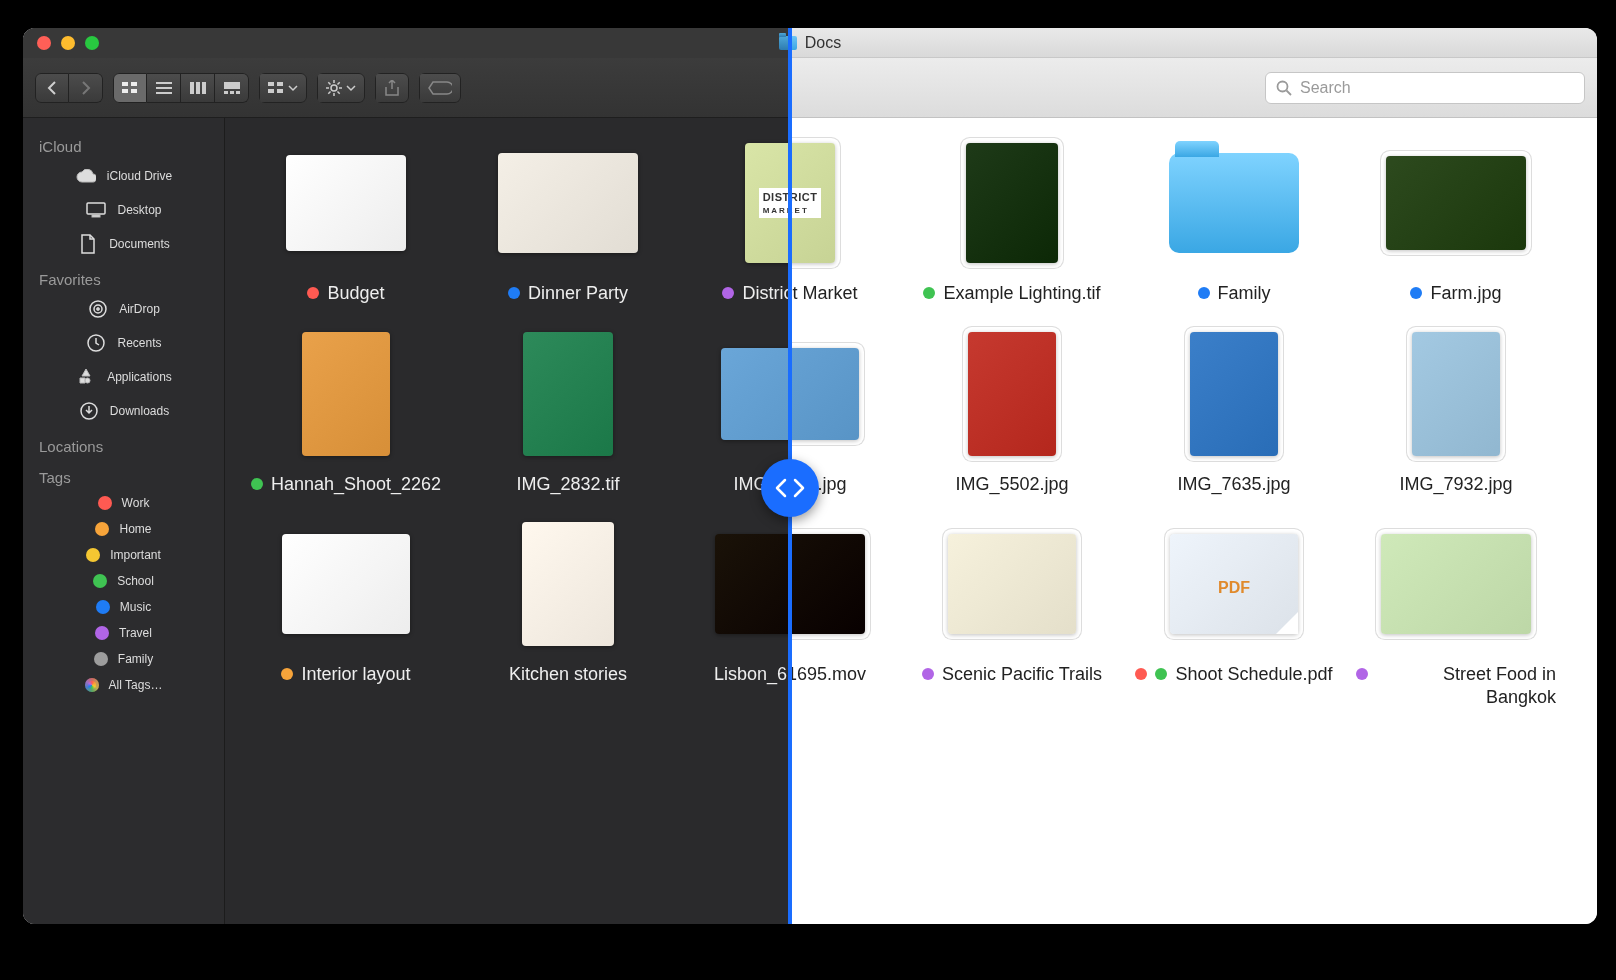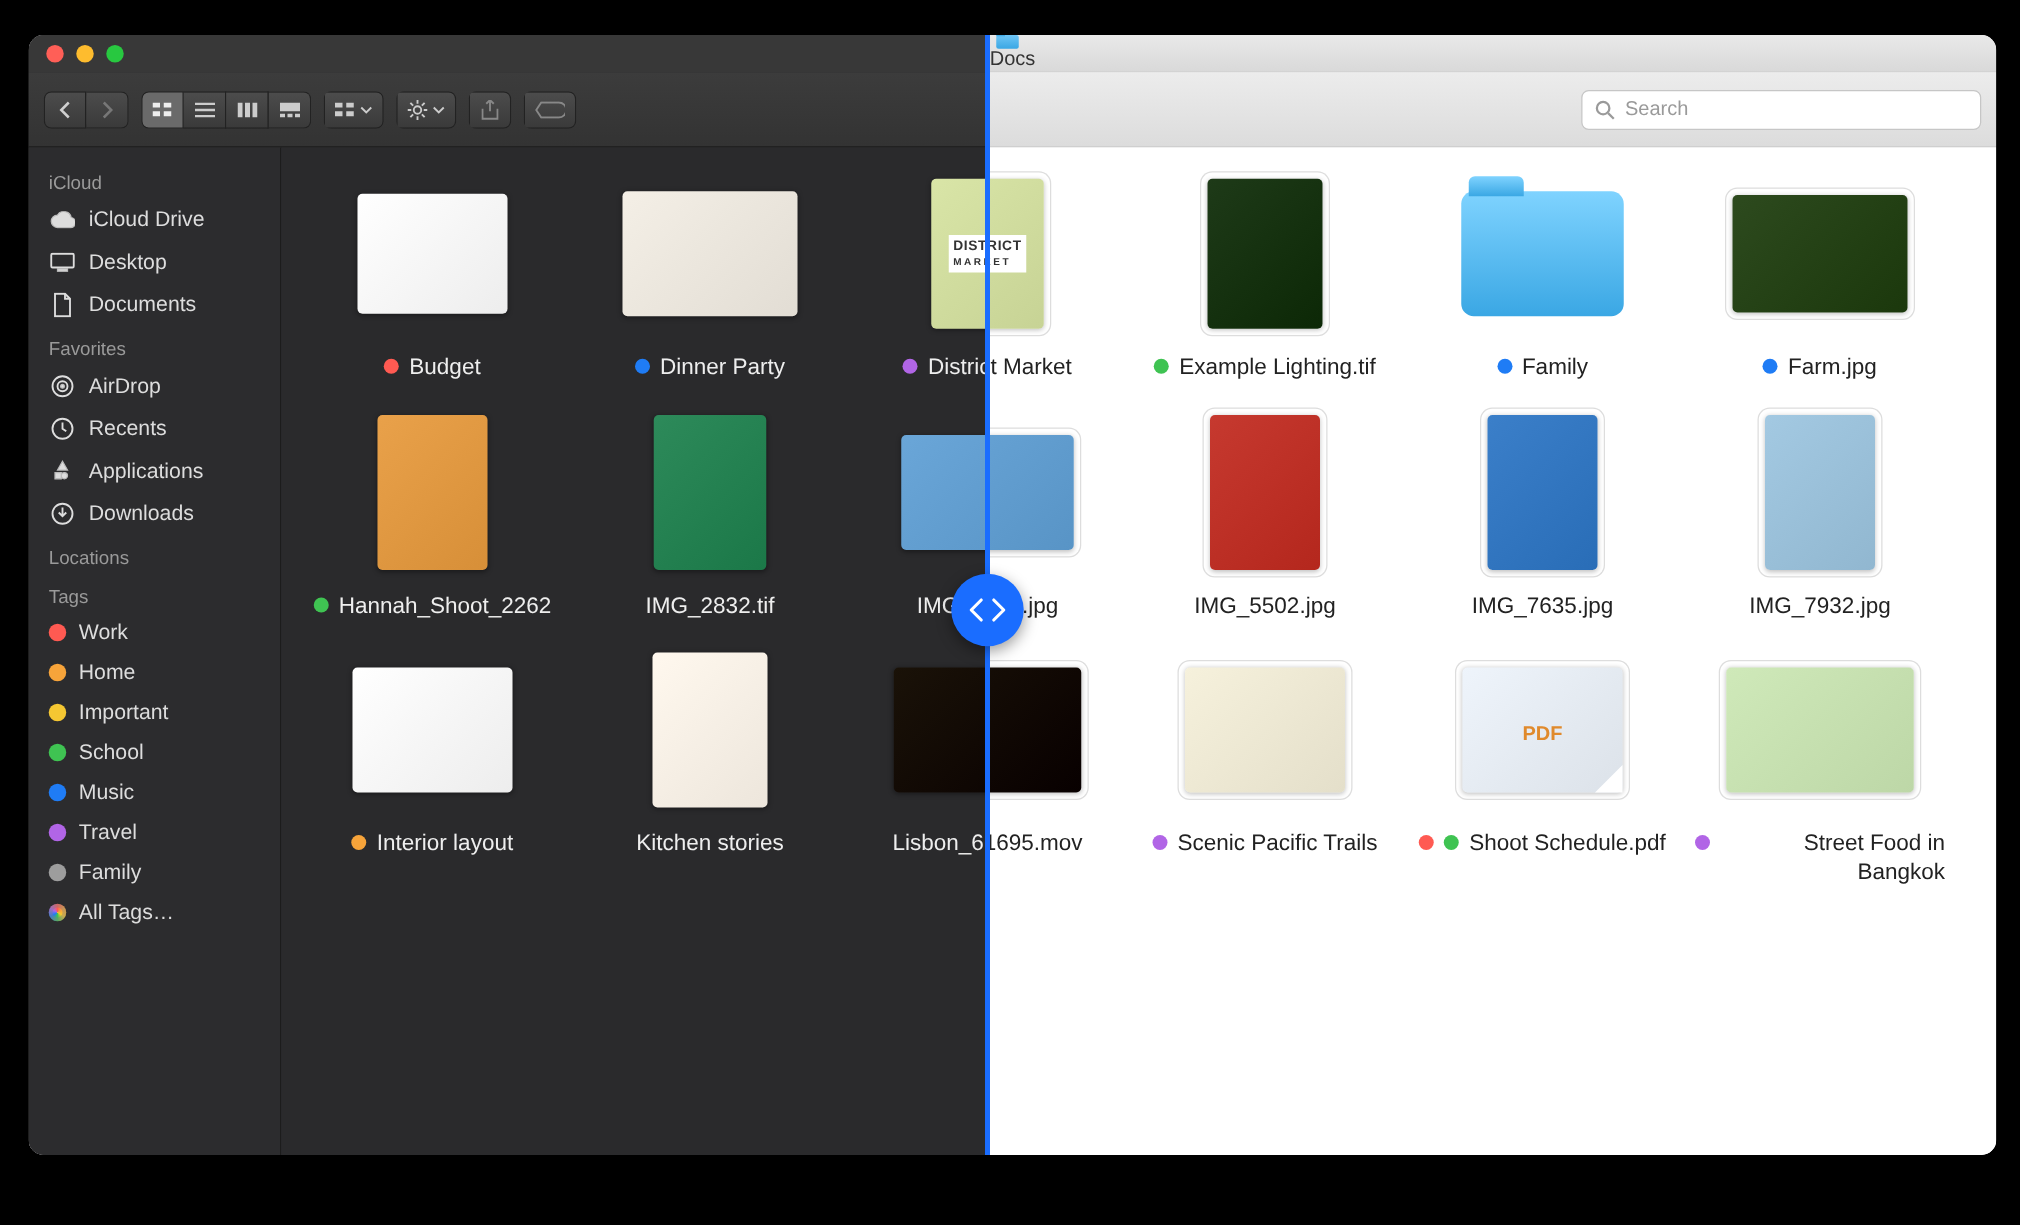--- a/index.html
+++ b/index.html
@@ -26,21 +26,20 @@
 .dark-layer {
   position: absolute; inset: 0;
   background: #2a2a2c;
   clip-path: inset(0 calc(100% - var(--split)) 0 0);
 }
 
 
 .titlebar {
   height: 30px; display:flex; align-items:center; justify-content:center;
   position: relative;
-  flex-direction: column;
 }
 .titlebar .folder-glyph { width:18px; height:14px; margin-right:8px; border-radius:2px; position:relative; }
 .titlebar .folder-glyph::before { content:""; position:absolute; top:-3px; left:0; width:7px; height:4px; border-radius:1px 1px 0 0; background:inherit; }
 .light-layer .titlebar { background: linear-gradient(#e9e9e9,#d9d9d9); border-bottom:1px solid #c8c8c8; color:#333; }
 .light-layer .titlebar .folder-glyph { background: linear-gradient(#6ec5f5,#3aa7e4); }
 .dark-layer .titlebar { background: #383838; color:#ddd; }
 .dark-layer .titlebar .folder-glyph { background: linear-gradient(#4fa8d8,#2d7bb0); }
 
 .traffic { position:absolute; left:14px; top:8px; display:flex; gap:10px; }
 .tl { width:14px; height:14px; border-radius:50%; }
@@ -75,21 +74,21 @@
 .body { position:absolute; top:90px; bottom:0; left:0; right:0; display:flex; }
 
 .sidebar { width:202px; flex:none; overflow:hidden; padding:10px 0; }
 .light-layer .sidebar { background:#f2f1f3; border-right:1px solid #d4d4d4; color:#3b3b3b; }
 .dark-layer .sidebar { background:#2c2c2e; border-right:1px solid #1c1c1c; color:#ddd; }
 
 .sb-head { font-size:15px; padding:10px 16px 4px; }
 .light-layer .sb-head { color:#8a8a8a; }
 .dark-layer .sb-head { color:#9a9a9a; }
 
-.sb-item { display:flex; align-items:center; gap:10px; padding:6px 16px; font-size:17px; }
+.sb-item { display:flex; align-items:center; gap:10px; padding:6px 16px; font-size:12px;justify-content:center; }
 .sb-item .ico { width:22px; height:22px; display:flex; align-items:center; justify-content:center; }
 .dark-layer .sb-item .ico svg { stroke:#bbb; fill:#bbb; }
 .light-layer .sb-item .ico svg { stroke:#6b6b6b; fill:#6b6b6b; }
 
 .tag-dot { width:14px; height:14px; border-radius:50%; flex:none; }
 
 
 .content { flex:1; overflow:hidden; padding: 20px 10px; }
 .light-layer .content { background:#fff; color:#222; }
 .dark-layer .content { background:#2a2a2c; color:#eee; }

